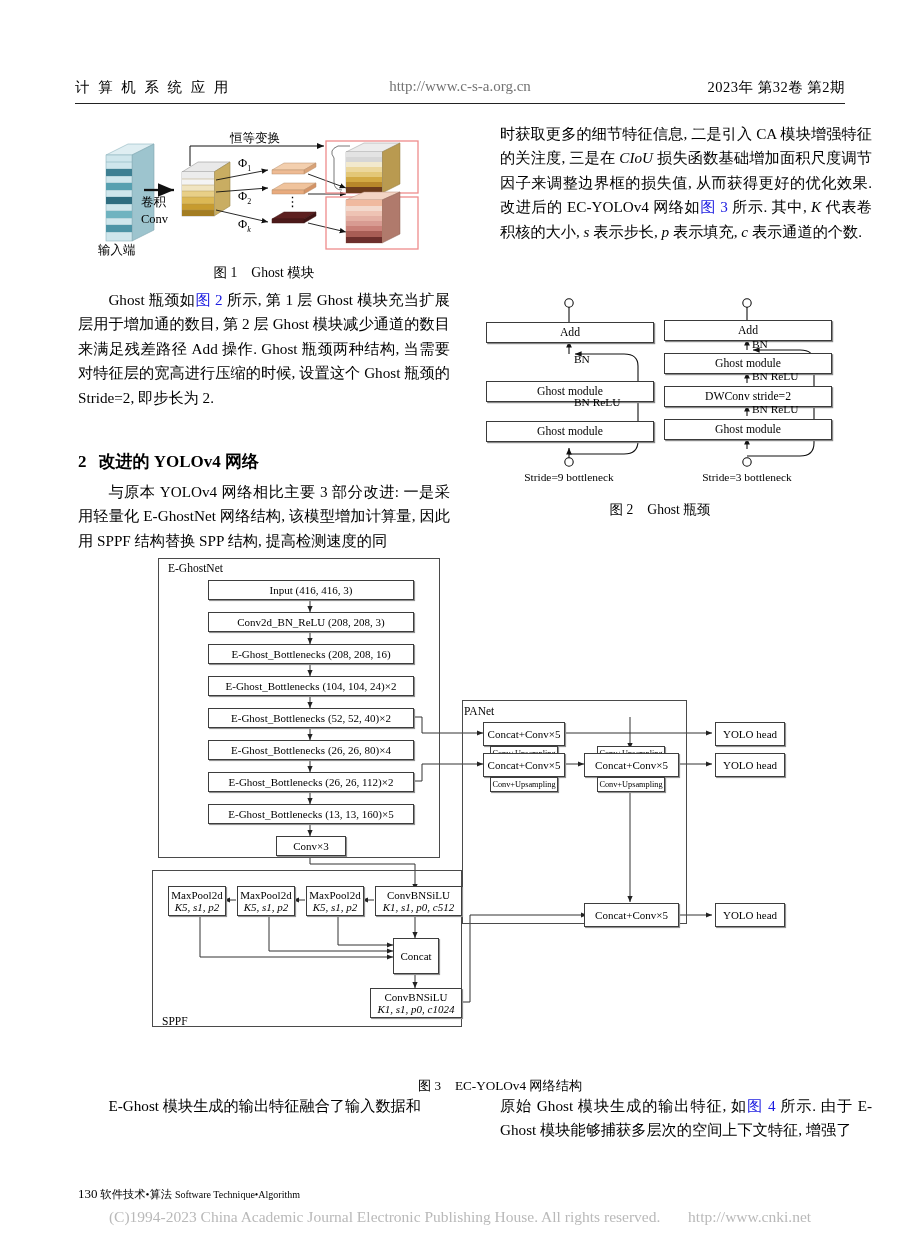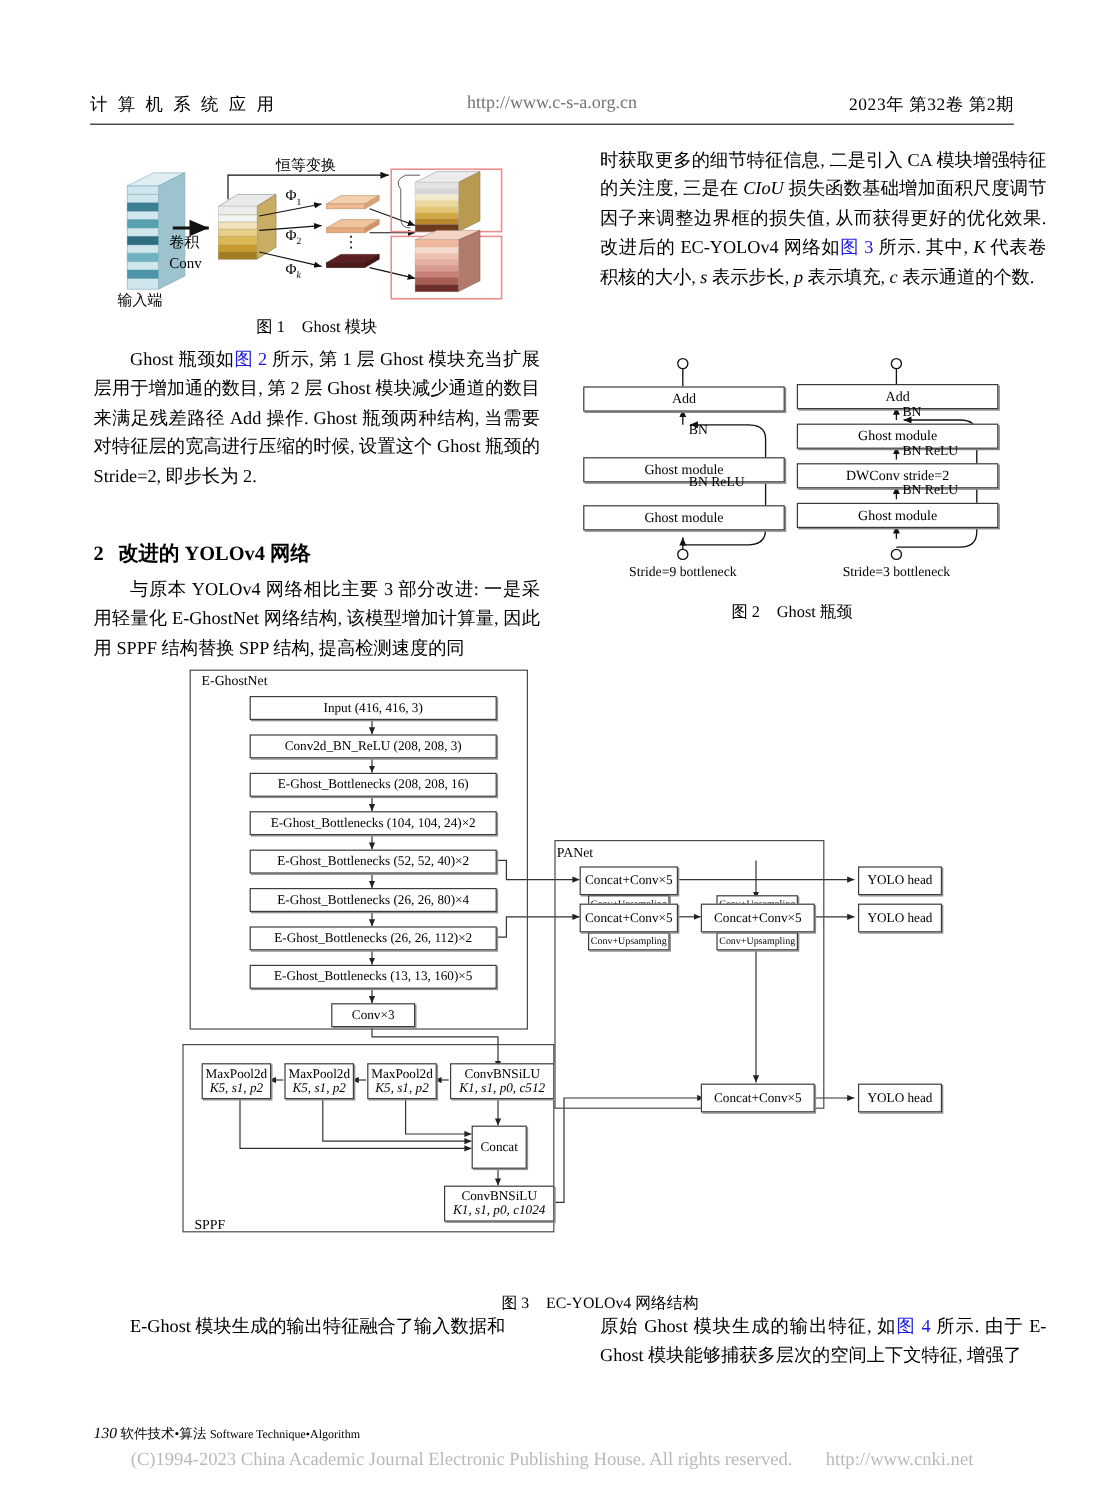--- a/index.html
+++ b/index.html
@@ -49,21 +49,21 @@
   .n3{position:absolute;border:1px solid #3d3d3d;background:#fff;
       font-size:11px;text-align:center;display:flex;flex-direction:column;
       align-items:center;justify-content:center;line-height:12.5px;
       box-shadow:1.1px 1.1px 0 #909090;}
   .n3.sm{font-size:8.3px;line-height:9.5px;}
   .n3 i{font-style:italic;}
   svg.wires{position:absolute;left:0;top:0;width:700px;height:500px;overflow:visible;}
 
   
   .foot{position:absolute;left:78px;top:1186px;font-size:11.3px;white-space:nowrap;}
-  .foot .pg{font-size:13px;font-style:italic;}
+  .foot .pg{font-size:13px;}
   .foot .sm{font-size:10px;}
   .copyline{position:absolute;left:0;top:1208px;width:920px;text-align:center;
             font-size:15.5px;color:#b9b9b9;white-space:nowrap;}
 </style>
 </head>
 <body>
 
 <div class="page">
 
   <div class="header">

